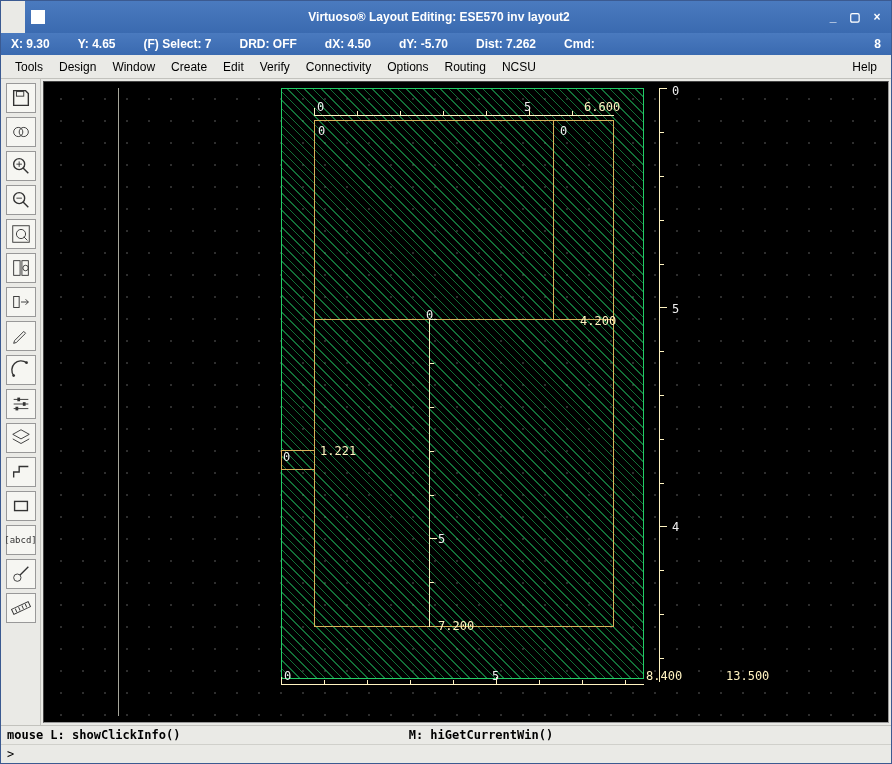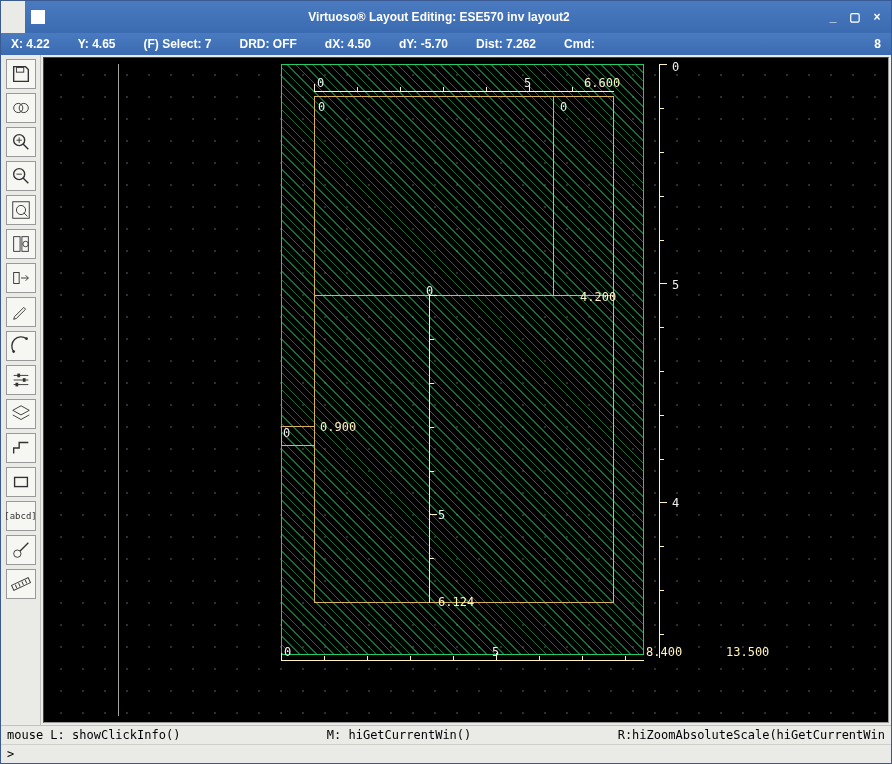--- a/index.html
+++ b/index.html
@@ -98,21 +98,21 @@
 .vruler .baseline { position:absolute; top:0; bottom:0; left:0; width:1px; background:#fff3c0;}
 .vruler .tick { position:absolute; left:0; width:8px; height:1px; background:#fff3c0;}
 .footer {
   background:#eaeae6;
   border-top:1px solid #c2c2bd;
   font-family: monospace;
   font-size: 12px;
   padding: 2px 6px;
   display:flex;
 }
-.footer .chunk { white-space:nowrap; }
+.footer .chunk { white-space:nowrap;font-weight:bold; }
 .footer .pad { flex-basis: 26%; }
 .cmdline { background:#eaeae6; font-family:monospace; font-size:12px; padding:2px 6px; color:#000; border-top:1px solid #d0d0cb;}
 </style>
 </head>
 <body>
 
 <div class="window">
   <div class="titlebar">
     <div class="app-icon"></div>
     <div class="title-text">Virtuoso® Layout Editing: ESE570 inv layout2</div>
@@ -123,32 +123,46 @@
       <div class="win-btn">
           <span>▢</span>
         </div>
       <div class="win-btn">
           <span>×</span>
         </div>
     </div>
   </div>
 
   <div class="statusbar">
-    <span class="seg">X: 4.22</span>
+    <span class="seg">X: 9.30</span>
     <span class="seg">Y: 4.65</span>
     <span class="seg">(F) Select: 7</span>
     <span class="seg">DRD: OFF</span>
     <span class="seg">dX: 4.50</span>
     <span class="seg">dY: -5.70</span>
     <span class="seg">Dist: 7.262</span>
     <span class="seg">Cmd:</span>
     <span class="filler"></span>
     <span class="right">8</span>
   </div>
 
+  <div class="menubar">
+    <span class="menu-item">Tools</span>
+    <span class="menu-item">Design</span>
+    <span class="menu-item">Window</span>
+    <span class="menu-item">Create</span>
+    <span class="menu-item">Edit</span>
+    <span class="menu-item">Verify</span>
+    <span class="menu-item">Connectivity</span>
+    <span class="menu-item">Options</span>
+    <span class="menu-item">Routing</span>
+    <span class="menu-item">NCSU</span>
+    <span class="spacer"></span>
+    <span class="menu-item">Help</span>
+  </div>
 
   <div class="workrow">
     <div class="toolbar">
       <div class="tool-btn">
           <svg viewBox="0 0 24 24">
             <path d="M4 4h13l3 3v13H4z" fill="none" stroke="#333" stroke-width="1.5"></path>
             <rect x="7" y="5" width="8" height="5" fill="none" stroke="#333"></rect>
           </svg>
         </div>
       <div class="tool-btn">
@@ -285,24 +299,24 @@
           <div class="baseline"></div>
           <div class="tick" style="top:0"></div>
           <div class="tick" style="top:44px;width:5px"></div>
           <div class="tick" style="top:88px;width:5px"></div>
           <div class="tick" style="top:132px;width:5px"></div>
           <div class="tick" style="top:176px;width:5px"></div>
           <div class="tick" style="top:219px"></div>
           <div class="tick" style="top:263px;width:5px"></div>
         </div>
         <span class="tick-text" style="left:394px; top:450px;">5</span>
-        <span class="dim-text" style="left:394px; top:537px;">6.124</span>
+        <span class="dim-text" style="left:394px; top:537px;">7.200</span>
 
         <span class="tick-text" style="left:239px; top:368px;">0</span>
-        <span class="dim-text" style="left:276px; top:362px;">0.900</span>
+        <span class="dim-text" style="left:276px; top:362px;">1.221</span>
 
         <div class="hruler" style="left:237px; top:602px; width:363px;">
           <div class="baseline"></div>
           <div class="tick" style="left:0"></div>
           <div class="tick" style="left:43px;height:5px;top:-4px"></div>
           <div class="tick" style="left:86px;height:5px;top:-4px"></div>
           <div class="tick" style="left:129px;height:5px;top:-4px"></div>
           <div class="tick" style="left:172px;height:5px;top:-4px"></div>
           <div class="tick" style="left:215px"></div>
           <div class="tick" style="left:258px;height:5px;top:-4px"></div>
@@ -337,18 +351,17 @@
 
       </div>
     </div>
   </div>
 
   <div class="footer">
     <span class="chunk">mouse L: showClickInfo()</span>
     <span class="pad"></span>
     <span class="chunk">M: hiGetCurrentWin()</span>
     <span class="pad"></span>
-    <span class="chunk">R:hiZoomAbsoluteScale(hiGetCurrentWin</span>
   </div>
   <div class="cmdline">
     <span>&gt;</span>
   </div>
 </div>
 
 </body></html>

